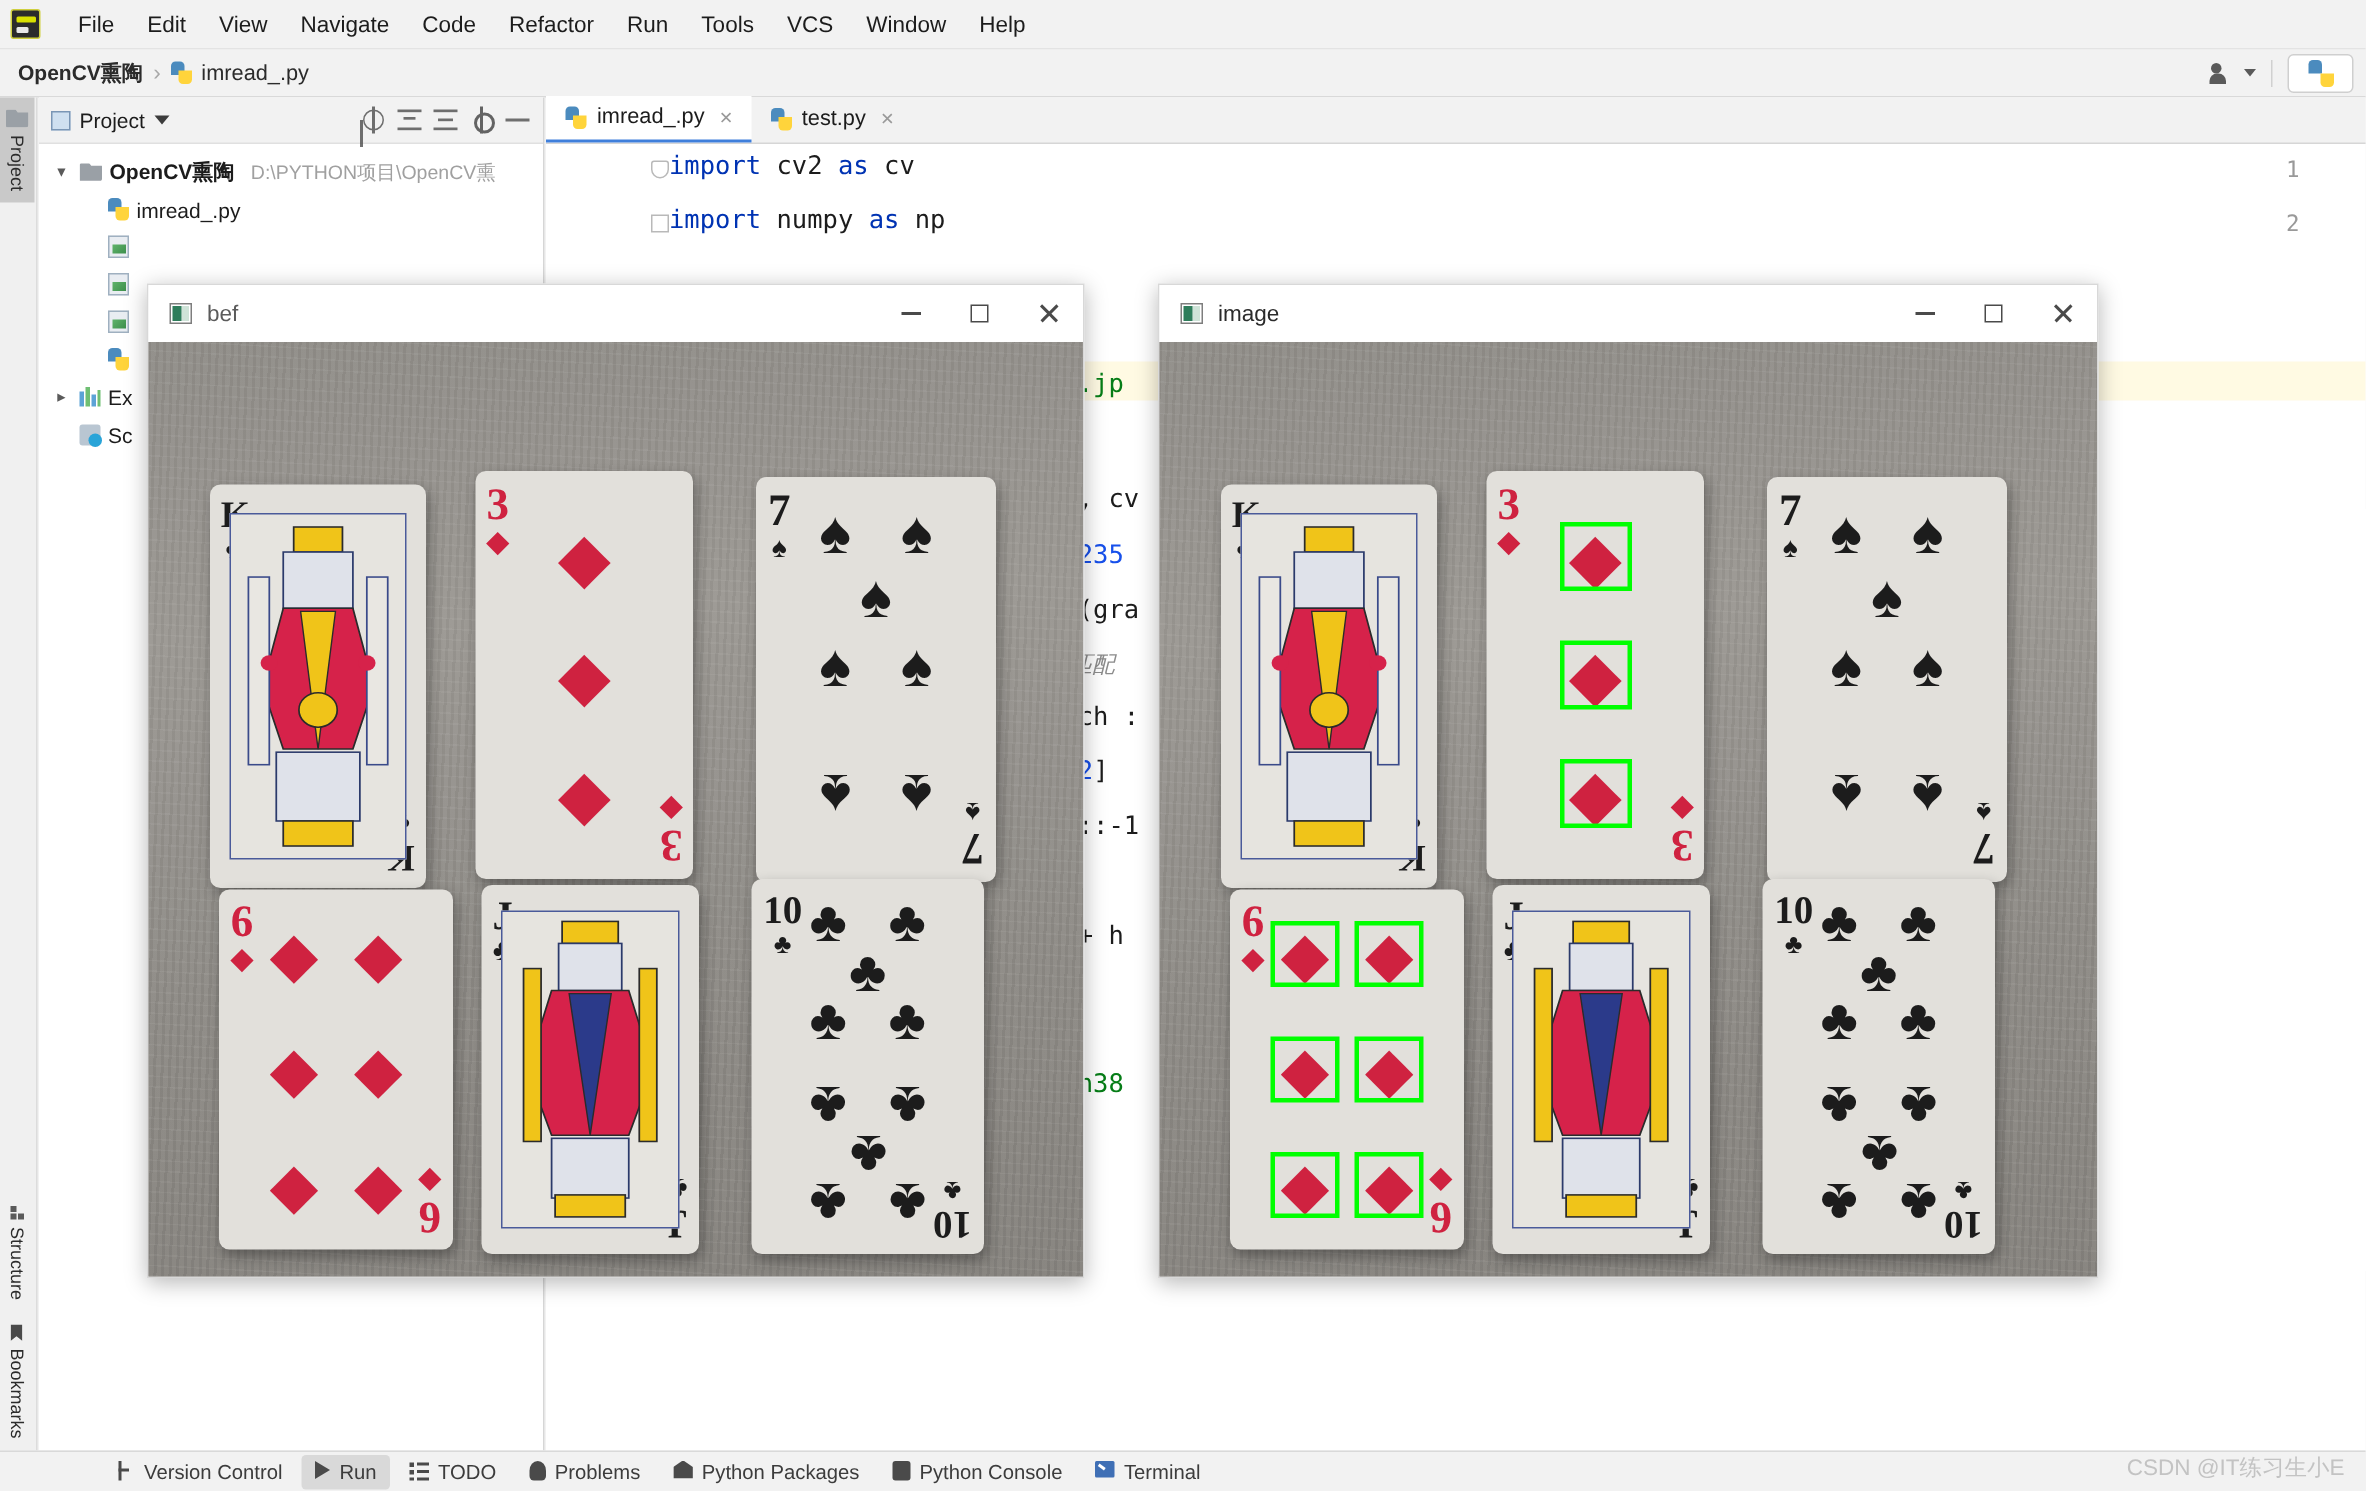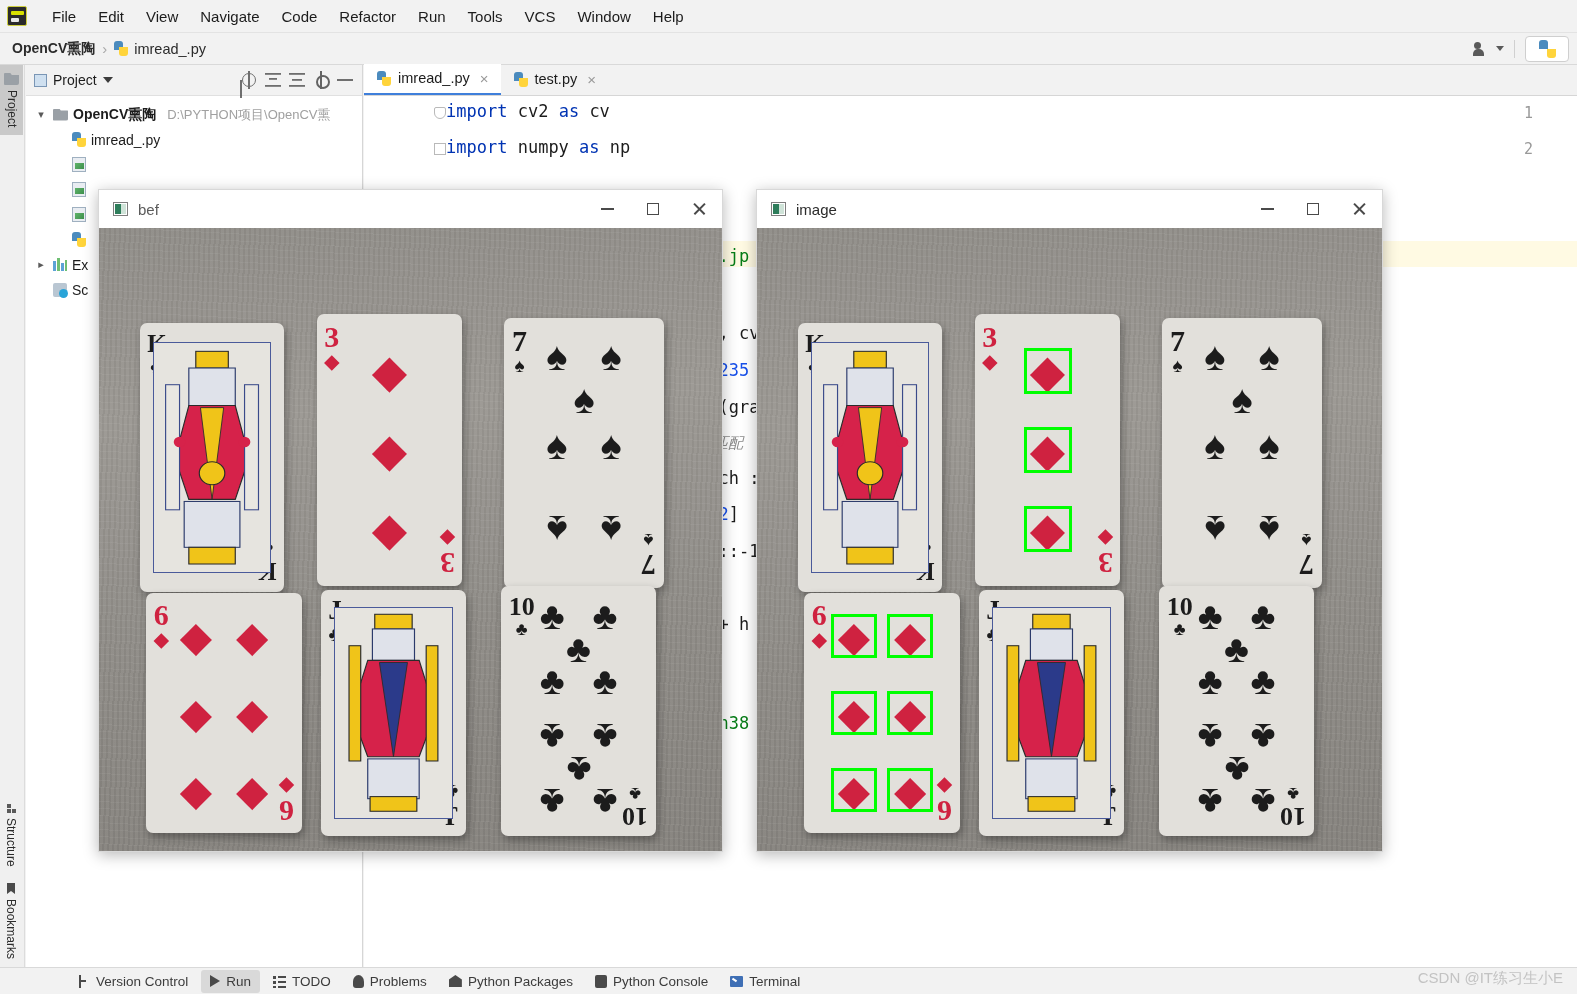--- a/index.html
+++ b/index.html
@@ -165,21 +165,21 @@
     linear-gradient(#3c3c3c,#3c3c3c) 2px 9px/8px 2px no-repeat,
     linear-gradient(#3c3c3c,#3c3c3c) 2px 15px/11px 2px no-repeat;}
   .ic-print:before{content:"";position:absolute;left:4px;top:1px;width:14px;height:5px;border:2px solid #3c3c3c;border-bottom:0;}
   .ic-print:after{content:"";position:absolute;left:1px;top:7px;width:20px;height:9px;background:#3c3c3c;border-radius:2px;}
   .ic-trash:before{content:"";position:absolute;left:4px;top:4px;width:14px;height:16px;background:#3c3c3c;border-radius:0 0 3px 3px;}
   .ic-trash:after{content:"";position:absolute;left:2px;top:1px;width:18px;height:3px;background:#3c3c3c;border-radius:1px;}
 
   
   .statusbar { position:absolute; left:0; right:0; bottom:0; height:27px; background:#f2f2f2;
     border-top:1px solid #d9d9d9; display:flex; align-items:center; padding-left:68px; gap:4px; }
-  .sb-item { display:flex; align-items:center; gap:6px; font-size:13.5px; color:#3c3c3c;
+  .sb-item { display:flex; align-items:flex-start; gap:6px; font-size:13.5px; color:#3c3c3c;
     padding:4px 9px; border-radius:3px; cursor:default; white-space:nowrap; }
   .sb-item.active { background:#d9d9d9; }
   .sb-ic { width:13px; height:13px; position:relative; flex:none; }
   .ic-vcs:before{content:"";position:absolute;left:2px;top:0;width:2px;height:13px;background:#4a4a4a;}
   .ic-vcs:after{content:"";position:absolute;left:2px;top:5px;width:7px;height:2px;background:#4a4a4a;}
   .ic-play{width:0;height:0;border-left:10px solid #4a4a4a;border-top:6px solid transparent;border-bottom:6px solid transparent;}
   .ic-todo{background:
     linear-gradient(#4a4a4a,#4a4a4a) 0 1px/3px 3px no-repeat,
     linear-gradient(#4a4a4a,#4a4a4a) 5px 1px/8px 2px no-repeat,
     linear-gradient(#4a4a4a,#4a4a4a) 0 6px/3px 3px no-repeat,
@@ -573,21 +573,21 @@
           <span class="pip inv blk" style="left:33%; top:60%; font-size:38px;">♣</span>
           <span class="pip inv blk" style="left:67%; top:60%; font-size:38px;">♣</span>
           <span class="pip inv blk" style="left:50%; top:73%; font-size:38px;">♣</span>
           <span class="pip inv blk" style="left:33%; top:86%; font-size:38px;">♣</span>
           <span class="pip inv blk" style="left:67%; top:86%; font-size:38px;">♣</span>
         </div>
       </div>
     </div>
   </div>
 
-  <div class="cvwin" style="left:756px; top:189px; width:627px; height:663px;">
+  <div class="cvwin" style="left:772px; top:189px; width:627px; height:663px;">
     <div class="cvbar">
       <span class="cv-ic"></span>
       <span class="cvtitle" style="color:#2b2b2b">image</span>
       <span class="cvbtns">
         <span class="cvbtn">
             <span class="mn"></span>
           </span>
         <span class="cvbtn">
             <span class="mx"></span>
           </span>

